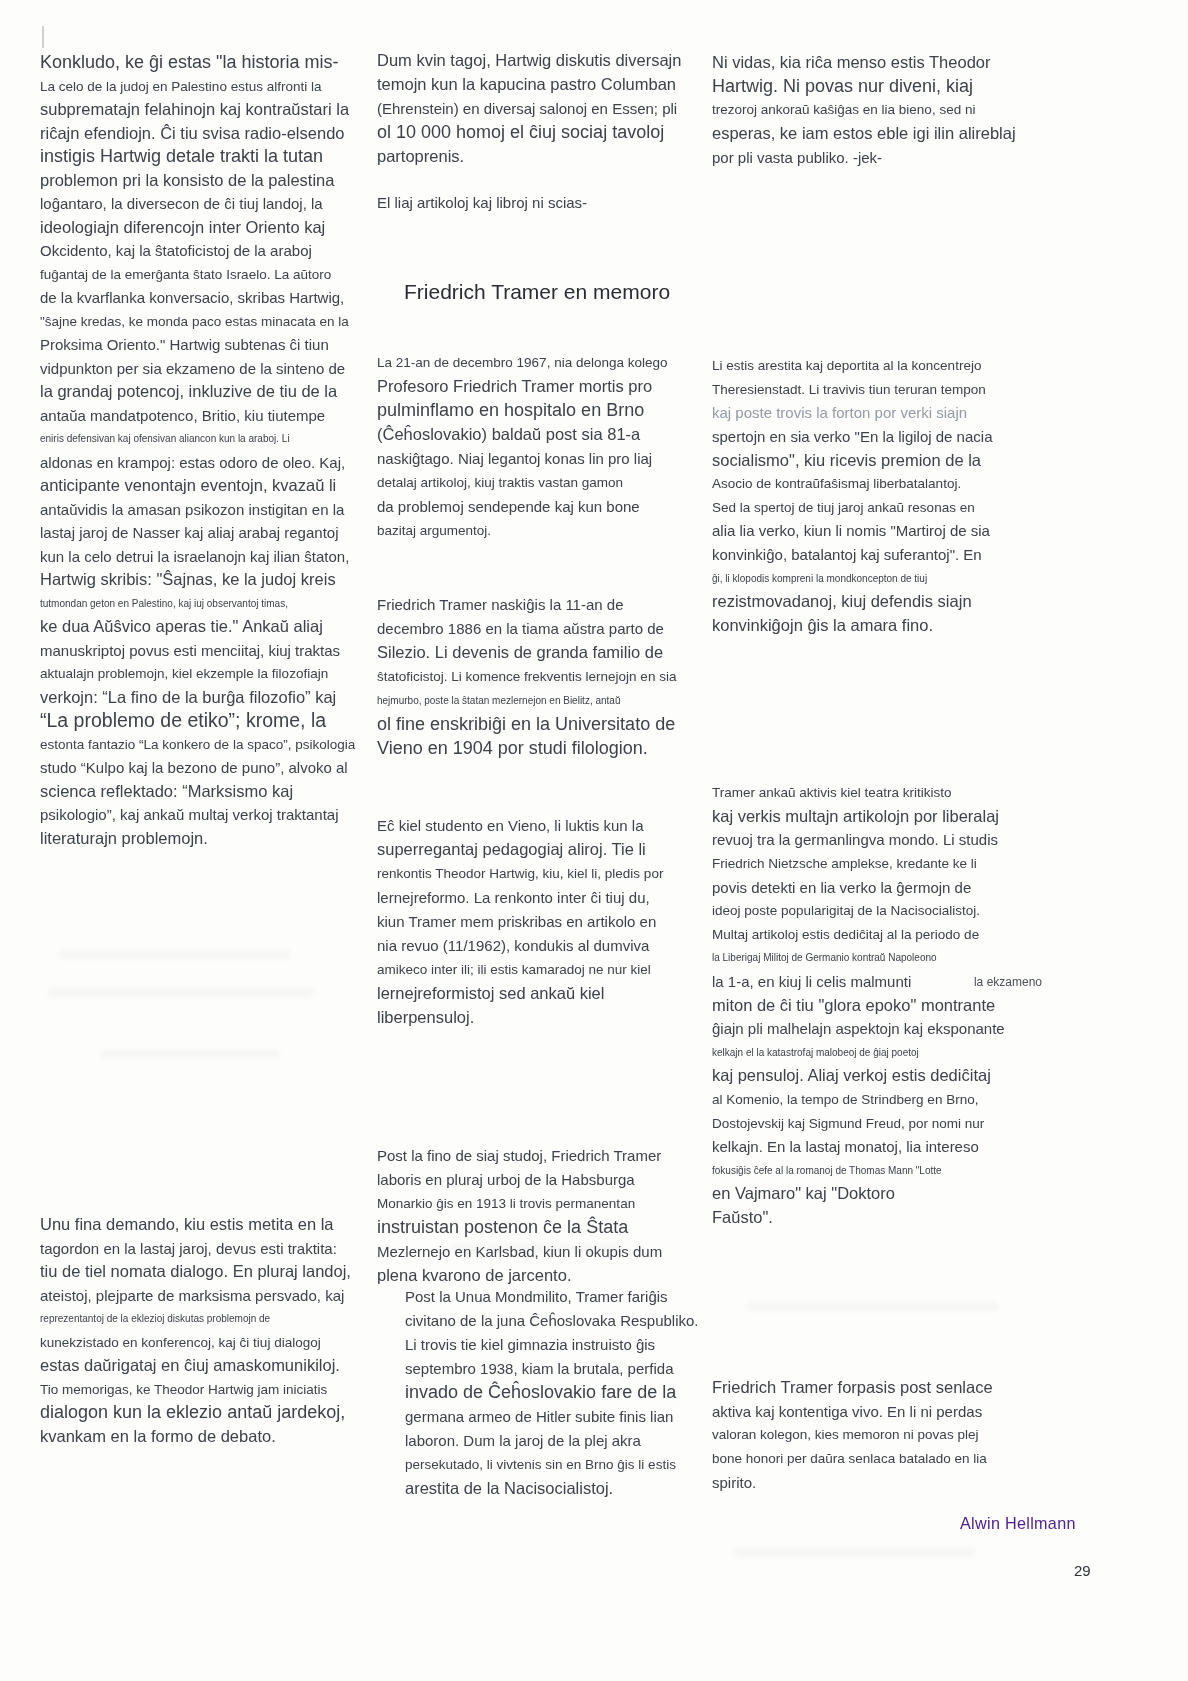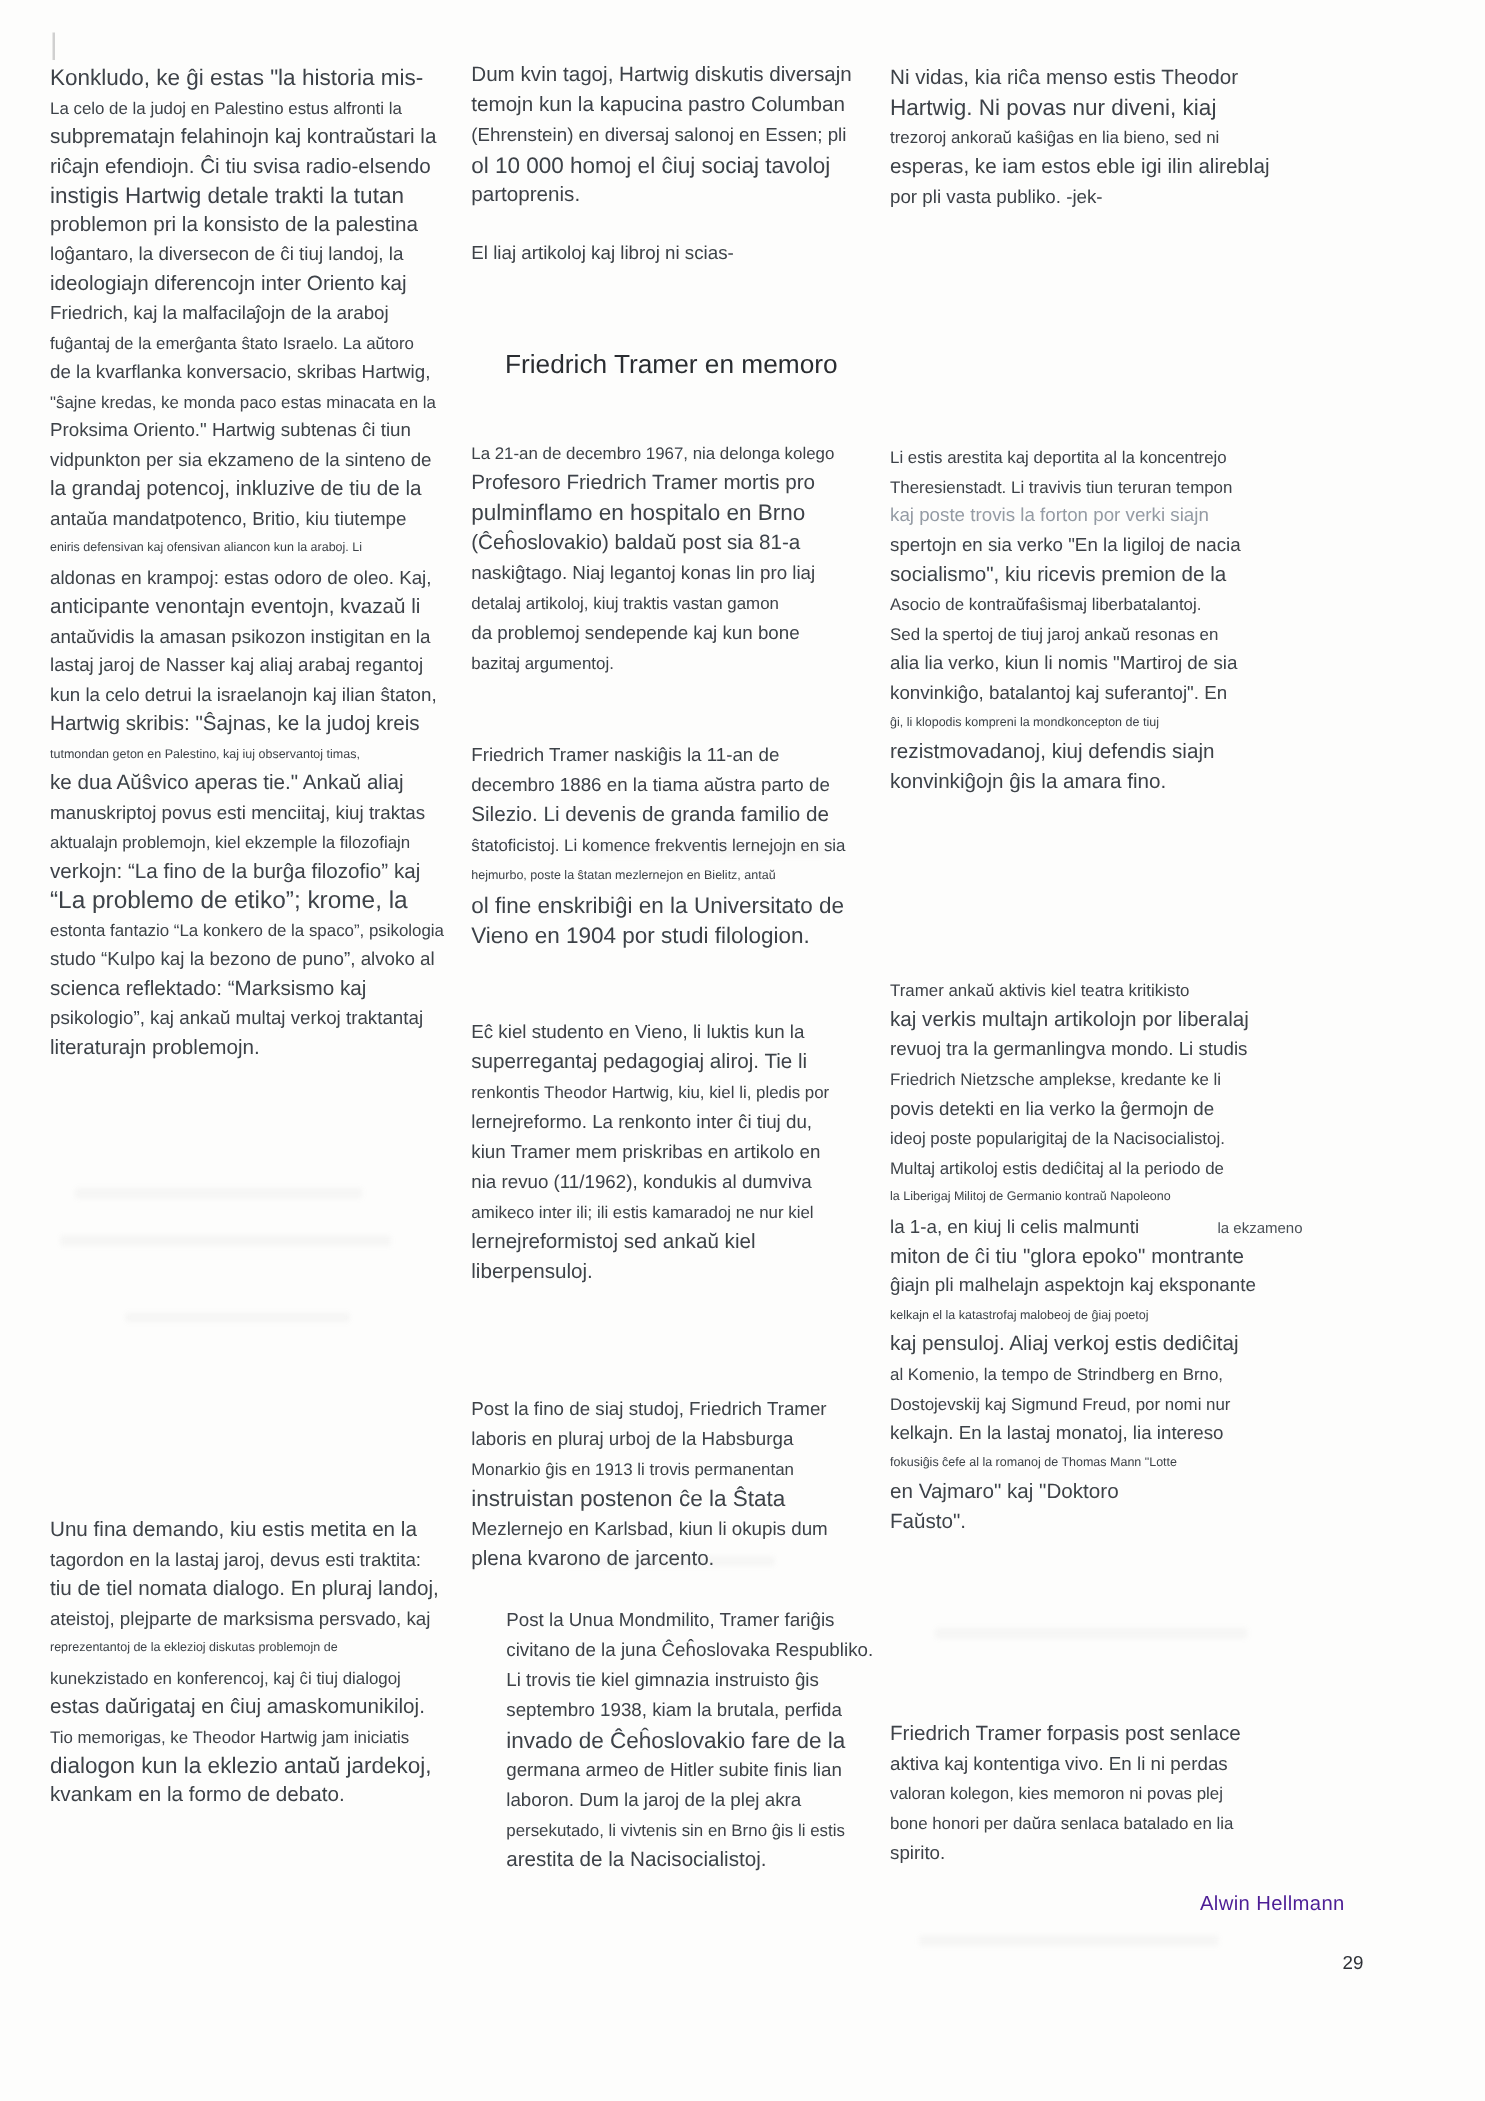--- a/index.html
+++ b/index.html
@@ -53,21 +53,21 @@
   <div class="col col-left" id="col-left">
       <div class="block" style="top: 51px;">
         <div class="line xl">Konkludo, ke ĝi estas "la historia mis-</div>
         <div class="line sm">La celo de la judoj en Palestino estus alfronti la</div>
         <div class="line lg">subprematajn felahinojn kaj kontraŭstari la</div>
         <div class="line lg">riĉajn efendiojn. Ĉi tiu svisa radio-elsendo</div>
         <div class="line xl">instigis Hartwig detale trakti la tutan</div>
         <div class="line lg">problemon pri la konsisto de la palestina</div>
         <div class="line md">loĝantaro, la diversecon de ĉi tiuj landoj, la</div>
         <div class="line lg">ideologiajn diferencojn inter Oriento kaj</div>
-        <div class="line md">Friedrich, kaj la malfacilaĵojn de la araboj</div>
+        <div class="line md">Okcidento, kaj la ŝtatoficistoj de la araboj</div>
         <div class="line sm">fuĝantaj de la emerĝanta ŝtato Israelo. La aŭtoro</div>
         <div class="line md">de la kvarflanka konversacio, skribas Hartwig,</div>
         <div class="line sm">"ŝajne kredas, ke monda paco estas minacata en la</div>
         <div class="line md">Proksima Oriento." Hartwig subtenas ĉi tiun</div>
         <div class="line md">vidpunkton per sia ekzameno de la sinteno de</div>
         <div class="line lg">la grandaj potencoj, inkluzive de tiu de la</div>
         <div class="line md">antaŭa mandatpotenco, Britio, kiu tiutempe</div>
         <div class="line xs">eniris defensivan kaj ofensivan aliancon kun la araboj. Li</div>
         <div class="line md">aldonas en krampoj: estas odoro de oleo. Kaj,</div>
         <div class="line lg">anticipante venontajn eventojn, kvazaŭ li</div>
@@ -134,21 +134,21 @@
         <div class="line md">Eĉ kiel studento en Vieno, li luktis kun la</div>
         <div class="line lg">superregantaj pedagogiaj aliroj. Tie li</div>
         <div class="line sm">renkontis Theodor Hartwig, kiu, kiel li, pledis por</div>
         <div class="line md">lernejreformo. La renkonto inter ĉi tiuj du,</div>
         <div class="line md">kiun Tramer mem priskribas en artikolo en</div>
         <div class="line md">nia revuo (11/1962), kondukis al dumviva</div>
         <div class="line sm">amikeco inter ili; ili estis kamaradoj ne nur kiel</div>
         <div class="line lg">lernejreformistoj sed ankaŭ kiel</div>
         <div class="line lg">liberpensuloj.</div>
       </div>
-      <div class="block" style="top: 1115px;">
+      <div class="block" style="top: 1143px;">
         <div class="line md">Post la fino de siaj studoj, Friedrich Tramer</div>
         <div class="line md">laboris en pluraj urboj de la Habsburga</div>
         <div class="line sm">Monarkio ĝis en 1913 li trovis permanentan</div>
         <div class="line xl">instruistan postenon ĉe la Ŝtata</div>
         <div class="line md">Mezlernejo en Karlsbad, kiun li okupis dum</div>
         <div class="line lg">plena kvarono de jarcento.</div>
       </div>
       <div class="block" style="top: 1284px; margin-left: 28px;">
         <div class="line md">Post la Unua Mondmilito, Tramer fariĝis</div>
         <div class="line md">civitano de la juna Ĉeĥoslovaka Respubliko.</div>

